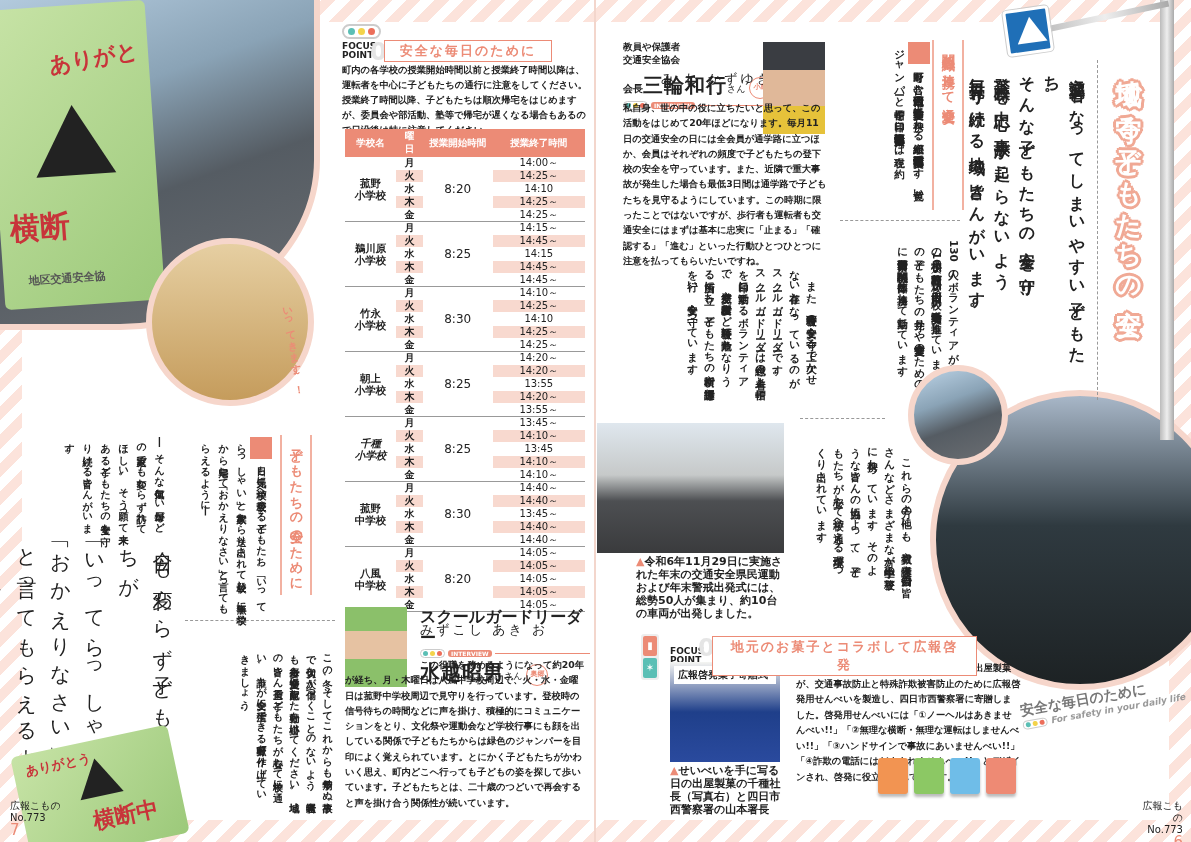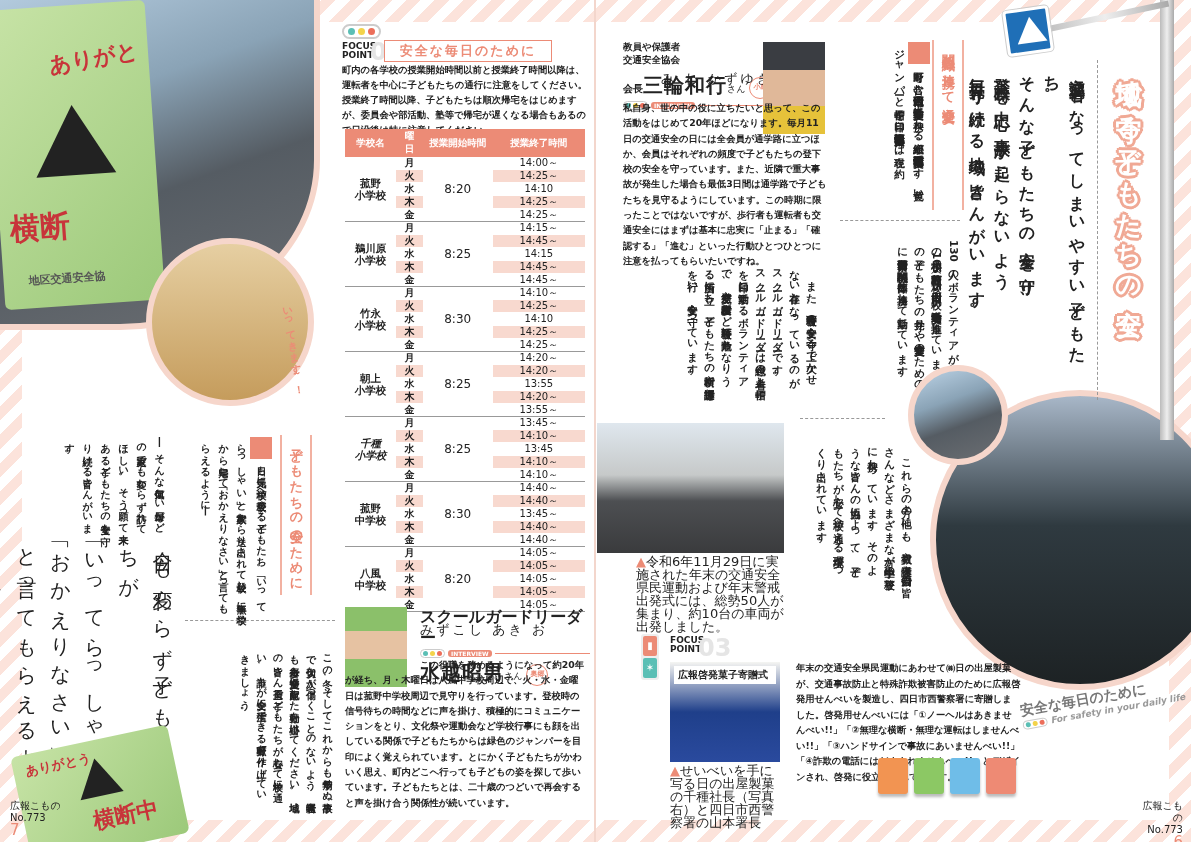--- a/index.html
+++ b/index.html
@@ -38,21 +38,21 @@
 table.sched tr.last td{border-bottom:1px solid #999}
 .vert{writing-mode:vertical-rl;position:absolute}
 .vtxt{font-size:10.5px;line-height:17px;font-weight:bold}
 .dash{position:absolute;border-top:1px dashed #999}
 .vdash{position:absolute;border-left:1px dashed #999}
 .vhead{color:#ec8b76;font-weight:bold;font-size:13px;border-left:2px solid #f2b1a1;border-right:2px solid #f2b1a1;padding:4px 5px;letter-spacing:1px}
 .dropcap{display:inline-block;background:#ec8b76;color:#fff;font-size:18px;width:22px;height:22px;text-align:center;line-height:22px}
 .big-title{color:#fff;font-weight:bold;font-size:26px;-webkit-text-stroke:0;text-shadow:-2px -2px 0 #f0a995,2px -2px 0 #f0a995,-2px 2px 0 #f0a995,2px 2px 0 #f0a995,0 3px 0 #f0a995,3px 0 0 #f0a995,0 -3px 0 #f0a995,-3px 0 0 #f0a995;letter-spacing:2px}
 .hand{font-size:16px;line-height:25px;font-weight:bold;letter-spacing:3px}
 .hand2{font-size:20px;line-height:34px;letter-spacing:5px}
-.caption{font-size:13px;line-height:13px;font-weight:normal;position:absolute}
+.caption{font-size:11px;line-height:13px;font-weight:bold;position:absolute}
 .tri{color:#ec8b76}
 .interview-hd{position:absolute}
 .role{font-size:16px;font-weight:bold}
 .name{font-size:20px;font-weight:bold;letter-spacing:1px}
 .san{font-size:9px}
 .ruby{font-size:13px;letter-spacing:3px;position:absolute}
 .badge{display:inline-block;border:1.5px solid #ec8b76;color:#ec8b76;border-radius:50%;width:22px;height:22px;font-size:7px;text-align:center;line-height:19px;font-weight:bold;vertical-align:middle;margin-left:4px}
 .ivline{display:flex;align-items:center;gap:3px;margin-top:2px}
 .ivpill{border:1.5px solid #ccc;border-radius:6px;padding:1px 2px;display:flex;gap:2px}
 .ivpill .dot{width:5px;height:5px}
@@ -359,20 +359,21 @@
   <div>毎日見守り続ける地域の皆さんがいます。</div>
 </div>
 
 <div class="pedsig" style="left:641px;top:634px">
     <div style="background:#ec8b76">▮</div>
     <div style="background:#5bbfb5">✶</div>
   </div>
 <div class="focus" style="left:670px;top:636px">
   <div class="lbl">FOCUS POINT</div>
   <div class="num">03</div>
+  <div class="title" style="width:265px;text-align:center">地元のお菓子とコラボして広報啓発</div>
 </div>
 <div class="photo ph-e" style="left:670px;top:662px;width:110px;height:100px">
   <div style="background:#fff;font-size:10px;font-weight:bold;padding:2px 4px;margin:4px">広報啓発菓子寄贈式</div>
 </div>
 <div class="caption" style="left:670px;top:764px;width:112px"><span class="tri">▲</span><span>せいべいを手に写る日の出屋製菓の千種社長（写真右）と四日市西警察署の山本署長</span></div>
 <div class="bodytext" style="position:absolute;left:796px;top:660px;width:225px;font-size:9.3px;line-height:15.5px;height:150px"><span>年末の交通安全県民運動にあわせて㈱日の出屋製菓が、交通事故防止と特殊詐欺被害防止のために広報啓発用せんべいを製造し、四日市西警察署に寄贈しました。啓発用せんべいには「①ノーヘルはあきませんべい!!」「②無理な横断・無理な運転はしませんべい!!」「③ハンドサインで事故にあいませんべい!!」「④詐欺の電話にはだまされませんべい!!」とデザインされ、啓発に役立てられています。</span></div>
 <div class="boxes" style="left:878px;top:758px">
   <div class="box" style="background:#f29452"></div>
   <div class="box" style="background:#8cc864"></div>
   <div class="box" style="background:#6fbde8"></div>

